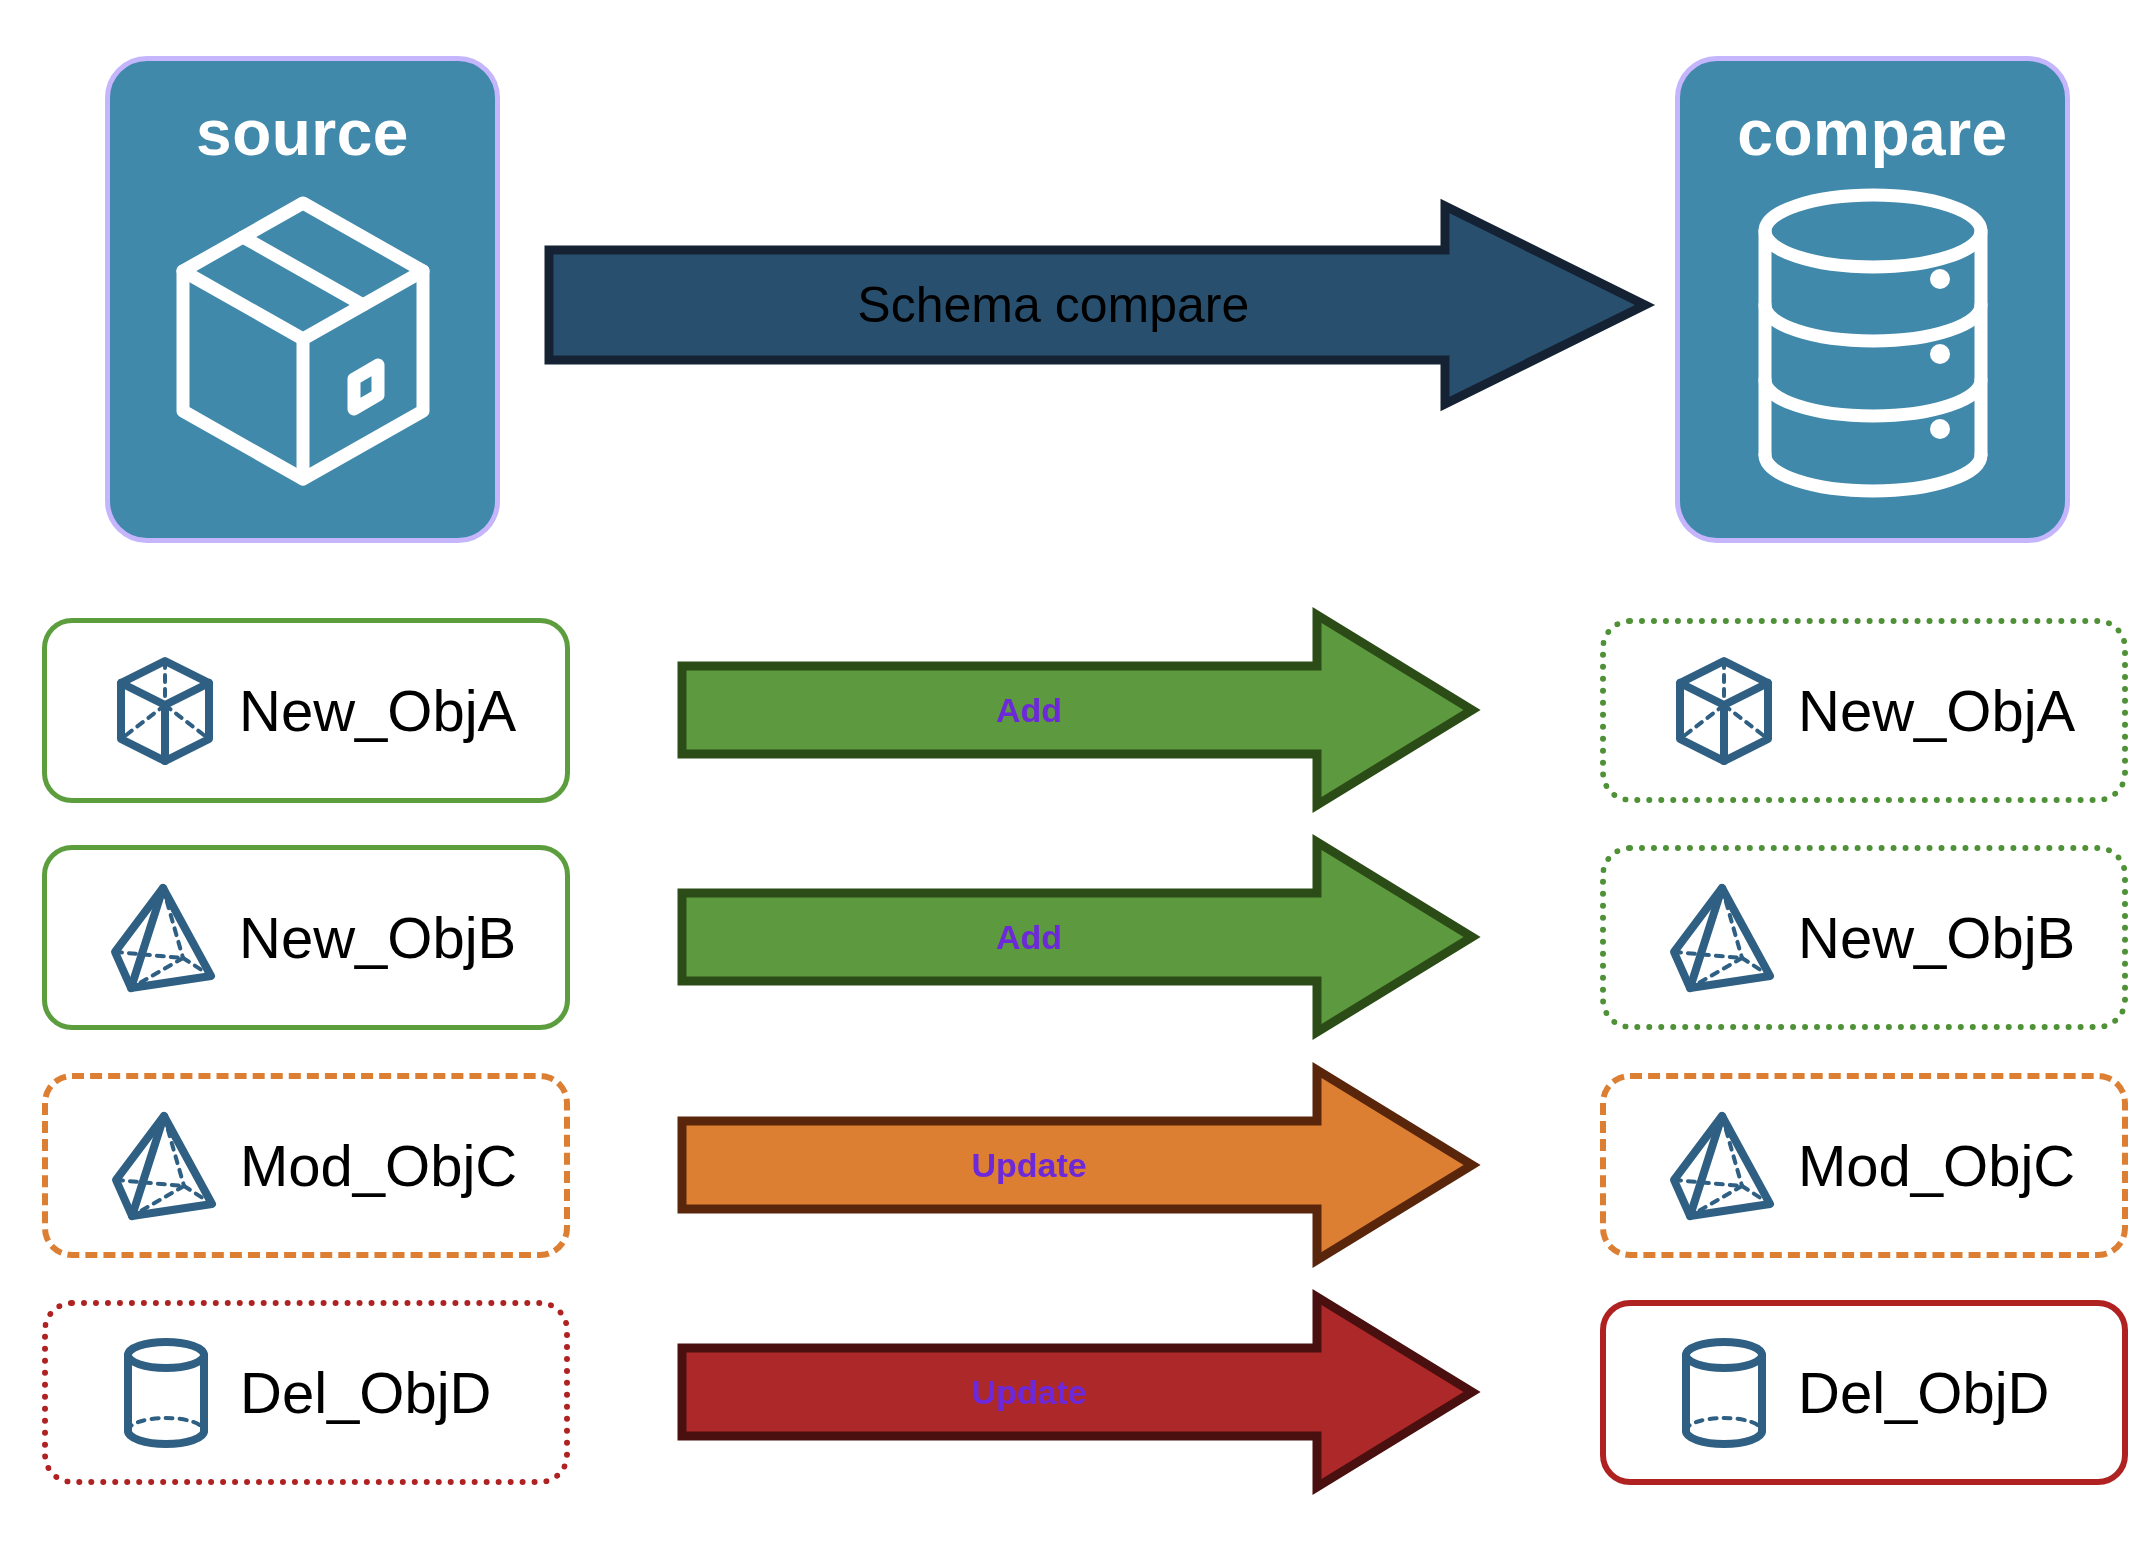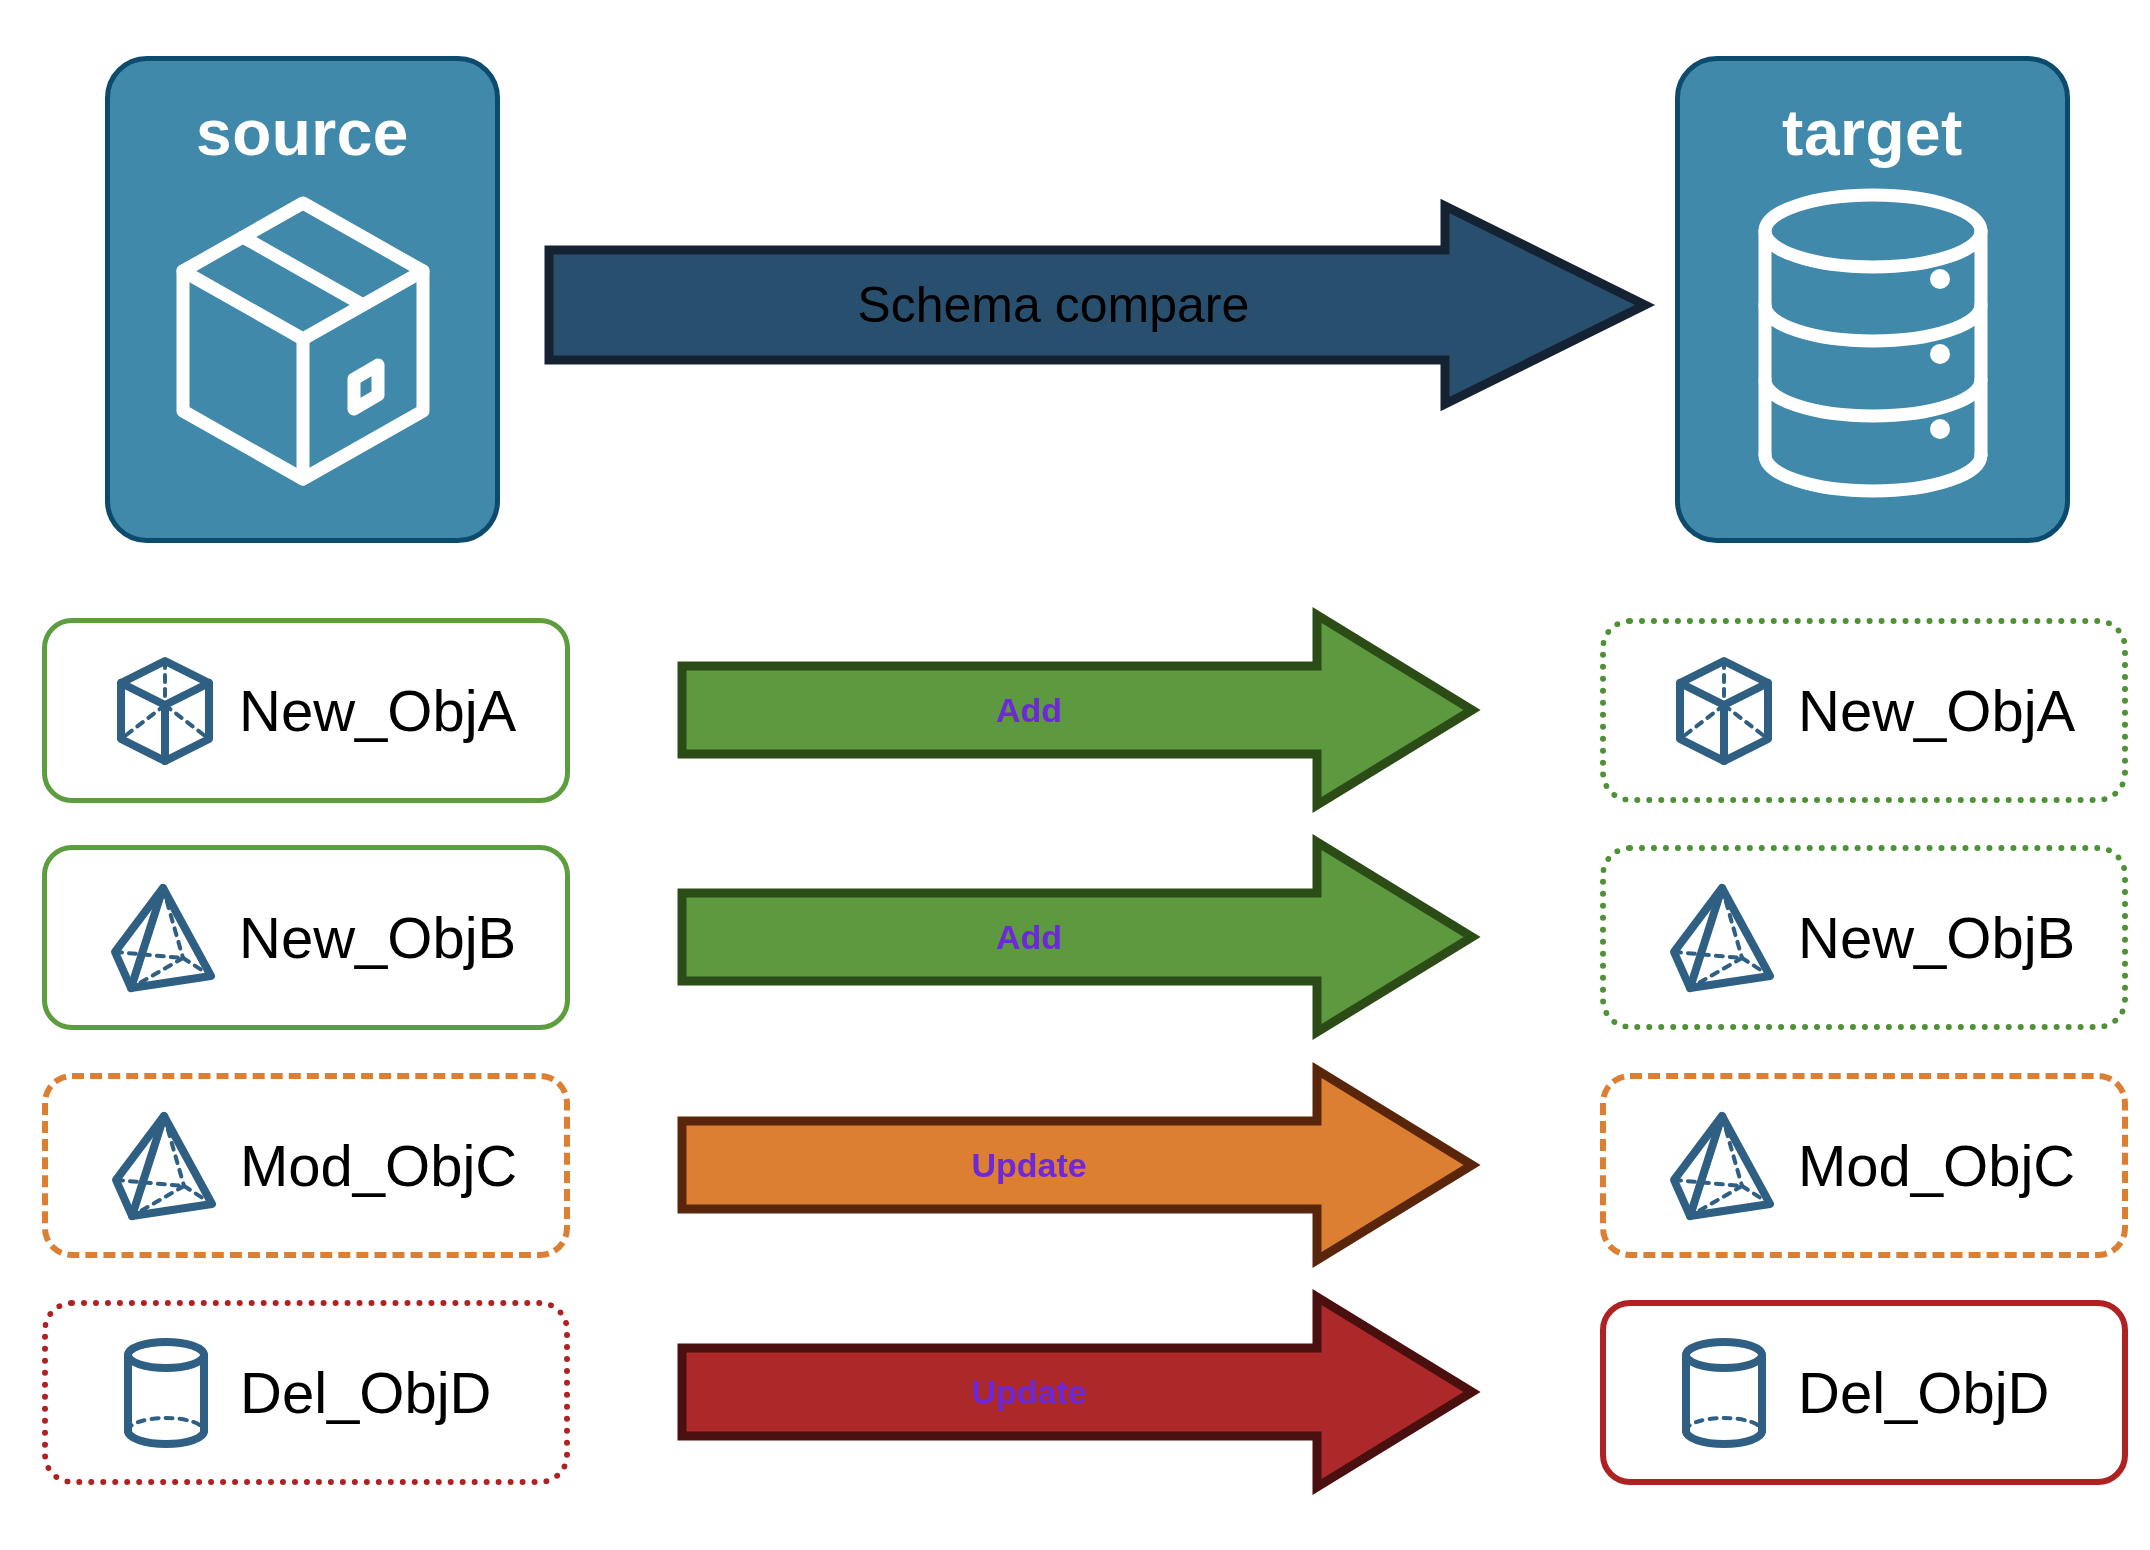--- a/index.html
+++ b/index.html
@@ -10,21 +10,21 @@
     font-family:"Liberation Sans","DejaVu Sans",sans-serif;
     overflow:hidden;
     position:relative;
   }
   #stage{position:relative;width:2150px;height:1550px;}
 
   
   .endpoint{
     position:absolute;
     background:#4189ab;
-    border:5px solid #0c4a6e;
+    border:5px solid #c4b5fd;
     border-radius:42px;
     box-sizing:border-box;
     display:flex;
     flex-direction:column;
     align-items:center;
   }
   .endpoint .ep-title{
     color:#ffffff;
     font-weight:bold;
     font-size:64px;
@@ -129,21 +129,21 @@
   </div>
 
   <div id="schema-arrow">
     <svg width="1105" height="210" viewBox="0 0 1105 210" preserveAspectRatio="none">
       <polygon points="4,50 900,50 900,6 1100,105 900,204 900,160 4,160" fill="#28506e" stroke="#152233" stroke-width="9" stroke-linejoin="miter"></polygon>
     </svg>
     <div class="arrow-label">Schema compare</div>
   </div>
 
   <div id="target-box" class="endpoint">
-    <div class="ep-title">target</div>
+    <div class="ep-title">compare</div>
     <div class="ep-icon">
       <svg width="250" height="320" viewBox="0 0 250 320" fill="none" stroke="#ffffff" stroke-width="13" stroke-linejoin="round" stroke-linecap="round">
         <ellipse cx="125" cy="48" rx="108" ry="36"></ellipse>
         <path d="M17 48 L17 272"></path>
         <path d="M233 48 L233 272"></path>
         <path d="M17 122 A108 36 0 0 0 233 122"></path>
         <path d="M17 197 A108 36 0 0 0 233 197"></path>
         <path d="M17 272 A108 36 0 0 0 233 272"></path>
         <circle cx="192" cy="96" r="10" fill="#ffffff" stroke="none"></circle>
         <circle cx="192" cy="171" r="10" fill="#ffffff" stroke="none"></circle>

